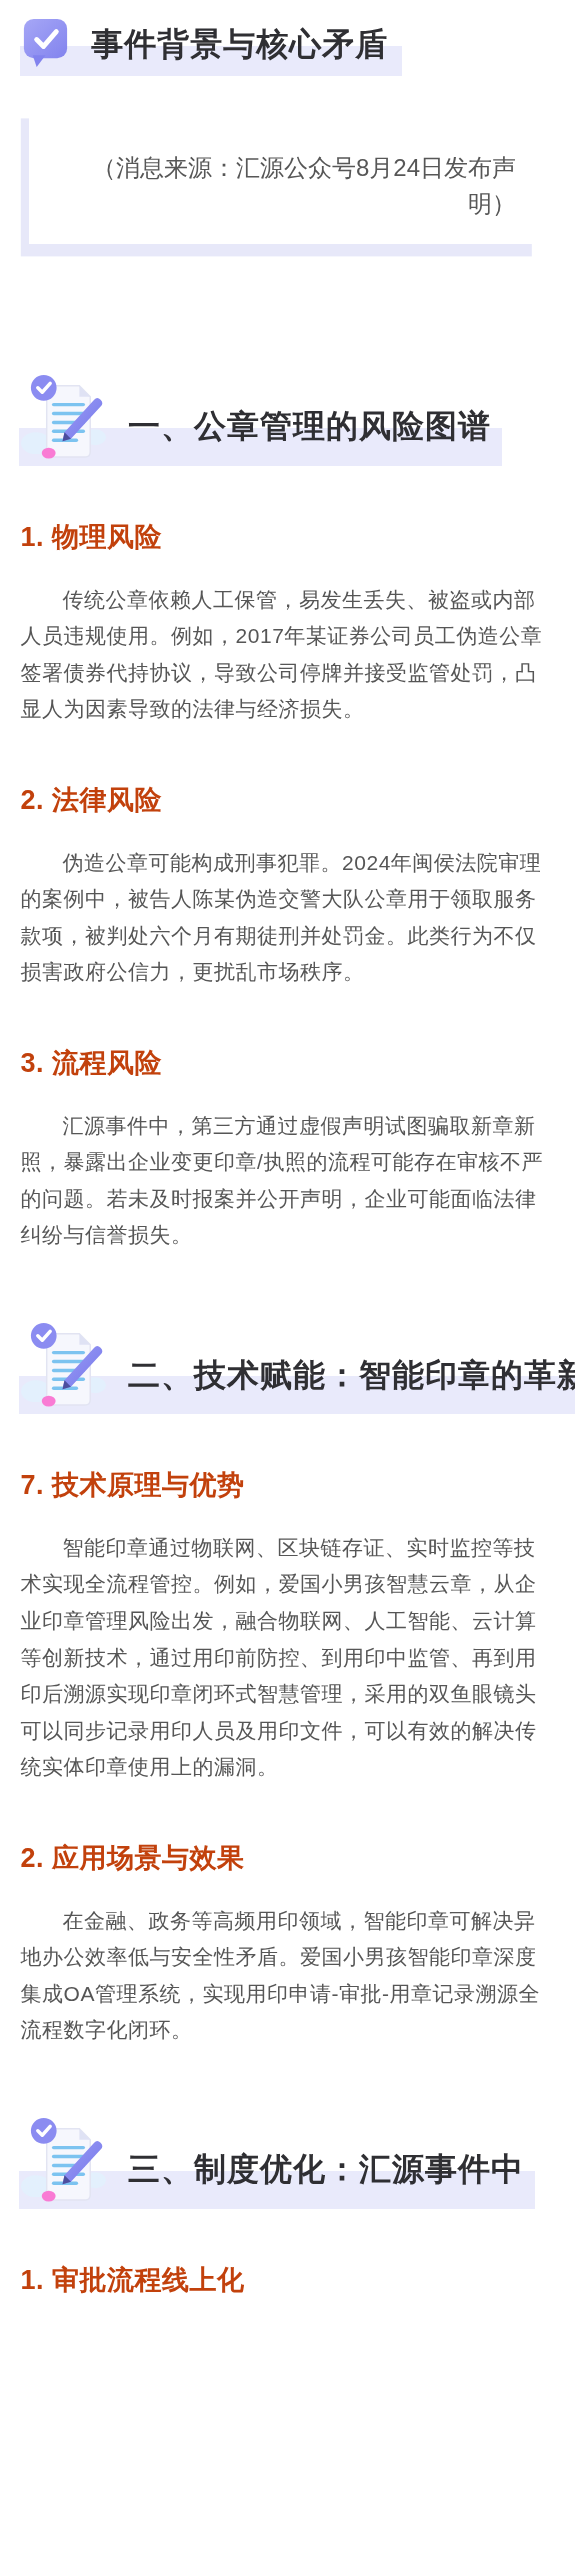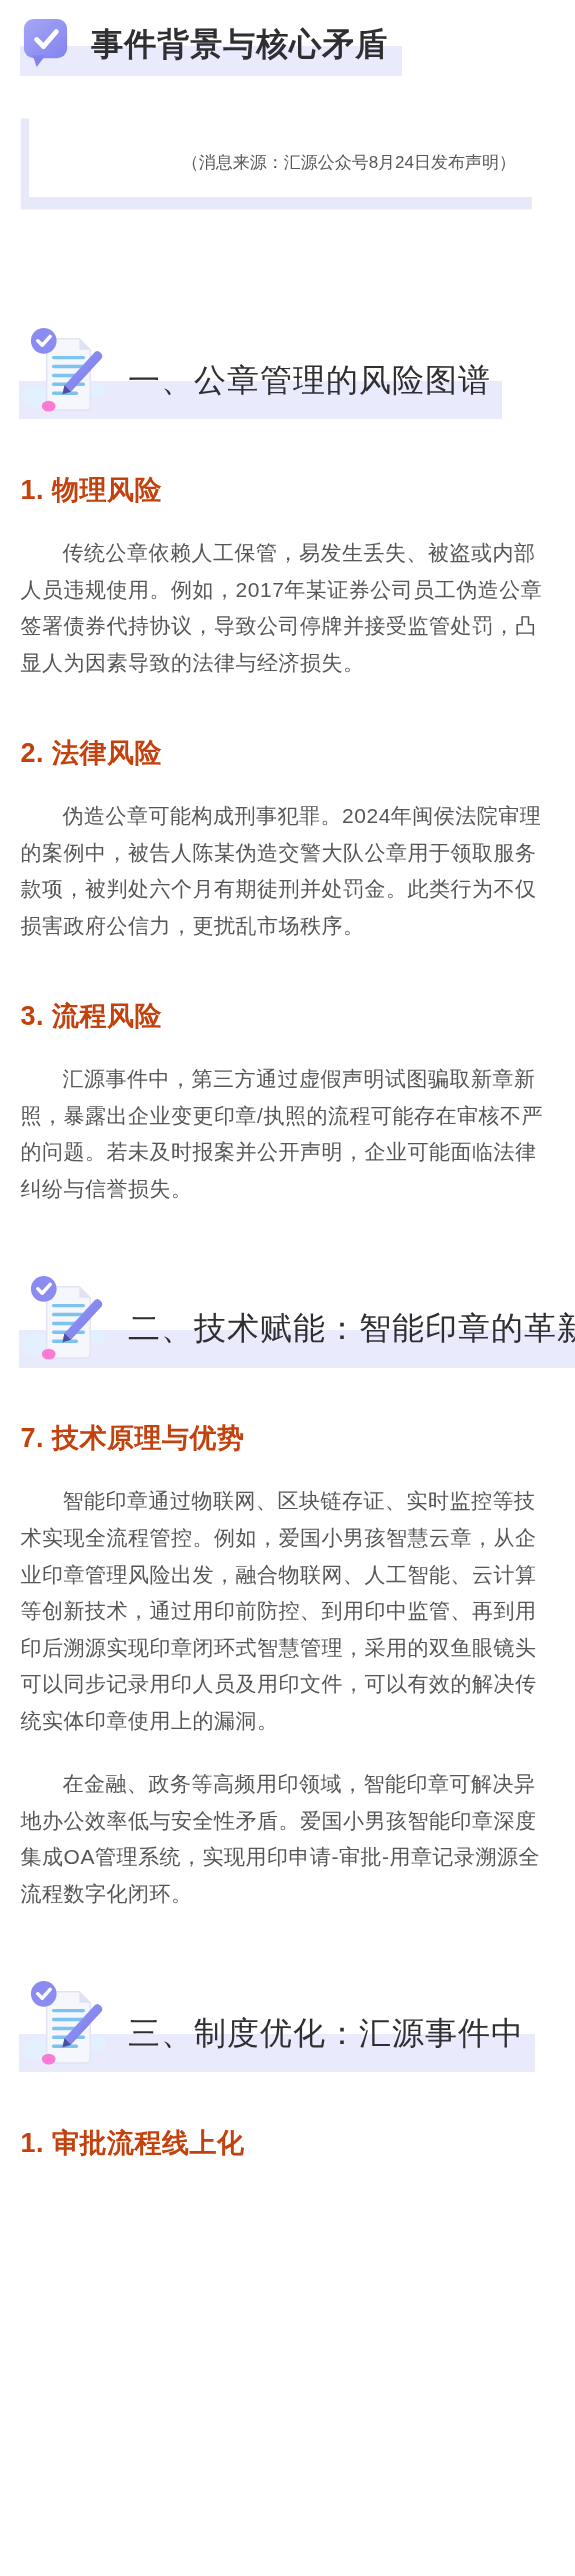--- a/index.html
+++ b/index.html
@@ -25,38 +25,38 @@
 
   
   .intro-card {
     margin:34px 14.4px 62px 8.2px;
     background:#ffffff;
     box-shadow:-8.2px 12.4px 0 0 #e7e8f9;
     padding:26px 24px 21.6px 26px;
   }
   .intro-card p.body { margin:0; }
   .intro-source {
-    text-align:right; font-size:17px; color:#575757; margin-top:17.5px; line-height:1.5;
+    text-align:right; font-size:24px; color:#575757; margin-top:17.5px; line-height:1.5;
   }
 
   
   p.body {
     font-size:21px; line-height:1.74; color:#565656;
     text-indent:2em; margin-top:27px; letter-spacing:0.5px;
   }
 
   
   .section-header { position:relative; display:inline-flex; align-items:flex-end; margin-top:61px; }
   .section-header::before {
     content:""; position:absolute; left:-2.1px; right:-11.3px; bottom:-3.1px; height:38px;
     background:var(--hl,#e9eafb); z-index:0;
   }
   .sec-icon { position:relative; z-index:1; width:89px; height:96px; flex:0 0 auto; margin-right:18.5px; }
   .sec-title {
-    position:relative; z-index:1; font-size:32px; font-weight:400; color:#2f2f33;
+    position:relative; z-index:1; font-size:32px; font-weight:700; color:#2f2f33;
     letter-spacing:1px; padding-bottom:13.4px; white-space:nowrap;
   }
 
   h3.subheading {
     font-size:27px; font-weight:700; color:#c2410c; letter-spacing:0.5px;
     margin-top:54px;
   }
 </style>
 </head>
 <body>
@@ -117,21 +117,21 @@
 <main id="sections"><div class="section-header">
       <svg class="sec-icon" viewBox="0 0 180 186">
         <use href="#memo-pen"></use>
       </svg>
       <span class="sec-title">一、公章管理的风险图谱</span>
     </div><h3 class="subheading">1. 物理风险</h3><p class="body">传统公章依赖人工保管，易发生丢失、被盗或内部人员违规使用。例如，2017年某证券公司员工伪造公章签署债券代持协议，导致公司停牌并接受监管处罚，凸显人为因素导致的法律与经济损失。</p><h3 class="subheading">2. 法律风险</h3><p class="body">伪造公章可能构成刑事犯罪。2024年闽侯法院审理的案例中，被告人陈某伪造交警大队公章用于领取服务款项，被判处六个月有期徒刑并处罚金。此类行为不仅损害政府公信力，更扰乱市场秩序。</p><h3 class="subheading">3. 流程风险</h3><p class="body">汇源事件中，第三方通过虚假声明试图骗取新章新照，暴露出企业变更印章/执照的流程可能存在审核不严的问题。若未及时报案并公开声明，企业可能面临法律纠纷与信誉损失。</p><div class="section-header">
       <svg class="sec-icon" viewBox="0 0 180 186">
         <use href="#memo-pen"></use>
       </svg>
       <span class="sec-title">二、技术赋能：智能印章的革新路径</span>
-    </div><h3 class="subheading">7. 技术原理与优势</h3><p class="body">智能印章通过物联网、区块链存证、实时监控等技术实现全流程管控。例如，爱国小男孩智慧云章，从企业印章管理风险出发，融合物联网、人工智能、云计算等创新技术，通过用印前防控、到用印中监管、再到用印后溯源实现印章闭环式智慧管理，采用的双鱼眼镜头可以同步记录用印人员及用印文件，可以有效的解决传统实体印章使用上的漏洞。</p><p class="body">在金融、政务等高频用印领域，智能印章可解决异地办公效率低与安全性矛盾。爱国小男孩智能印章深度集成OA管理系统，实现用印申请-审批-用章记录溯源全流程数字化闭环。</p><div class="section-header">
+    </div><h3 class="subheading">7. 技术原理与优势</h3><p class="body">智能印章通过物联网、区块链存证、实时监控等技术实现全流程管控。例如，爱国小男孩智慧云章，从企业印章管理风险出发，融合物联网、人工智能、云计算等创新技术，通过用印前防控、到用印中监管、再到用印后溯源实现印章闭环式智慧管理，采用的双鱼眼镜头可以同步记录用印人员及用印文件，可以有效的解决传统实体印章使用上的漏洞。</p><h3 class="subheading">2. 应用场景与效果</h3><p class="body">在金融、政务等高频用印领域，智能印章可解决异地办公效率低与安全性矛盾。爱国小男孩智能印章深度集成OA管理系统，实现用印申请-审批-用章记录溯源全流程数字化闭环。</p><div class="section-header">
       <svg class="sec-icon" viewBox="0 0 180 186">
         <use href="#memo-pen"></use>
       </svg>
       <span class="sec-title">三、制度优化：汇源事件中</span>
     </div><h3 class="subheading">1. 审批流程线上化</h3></main>
 
 
 
 
 

